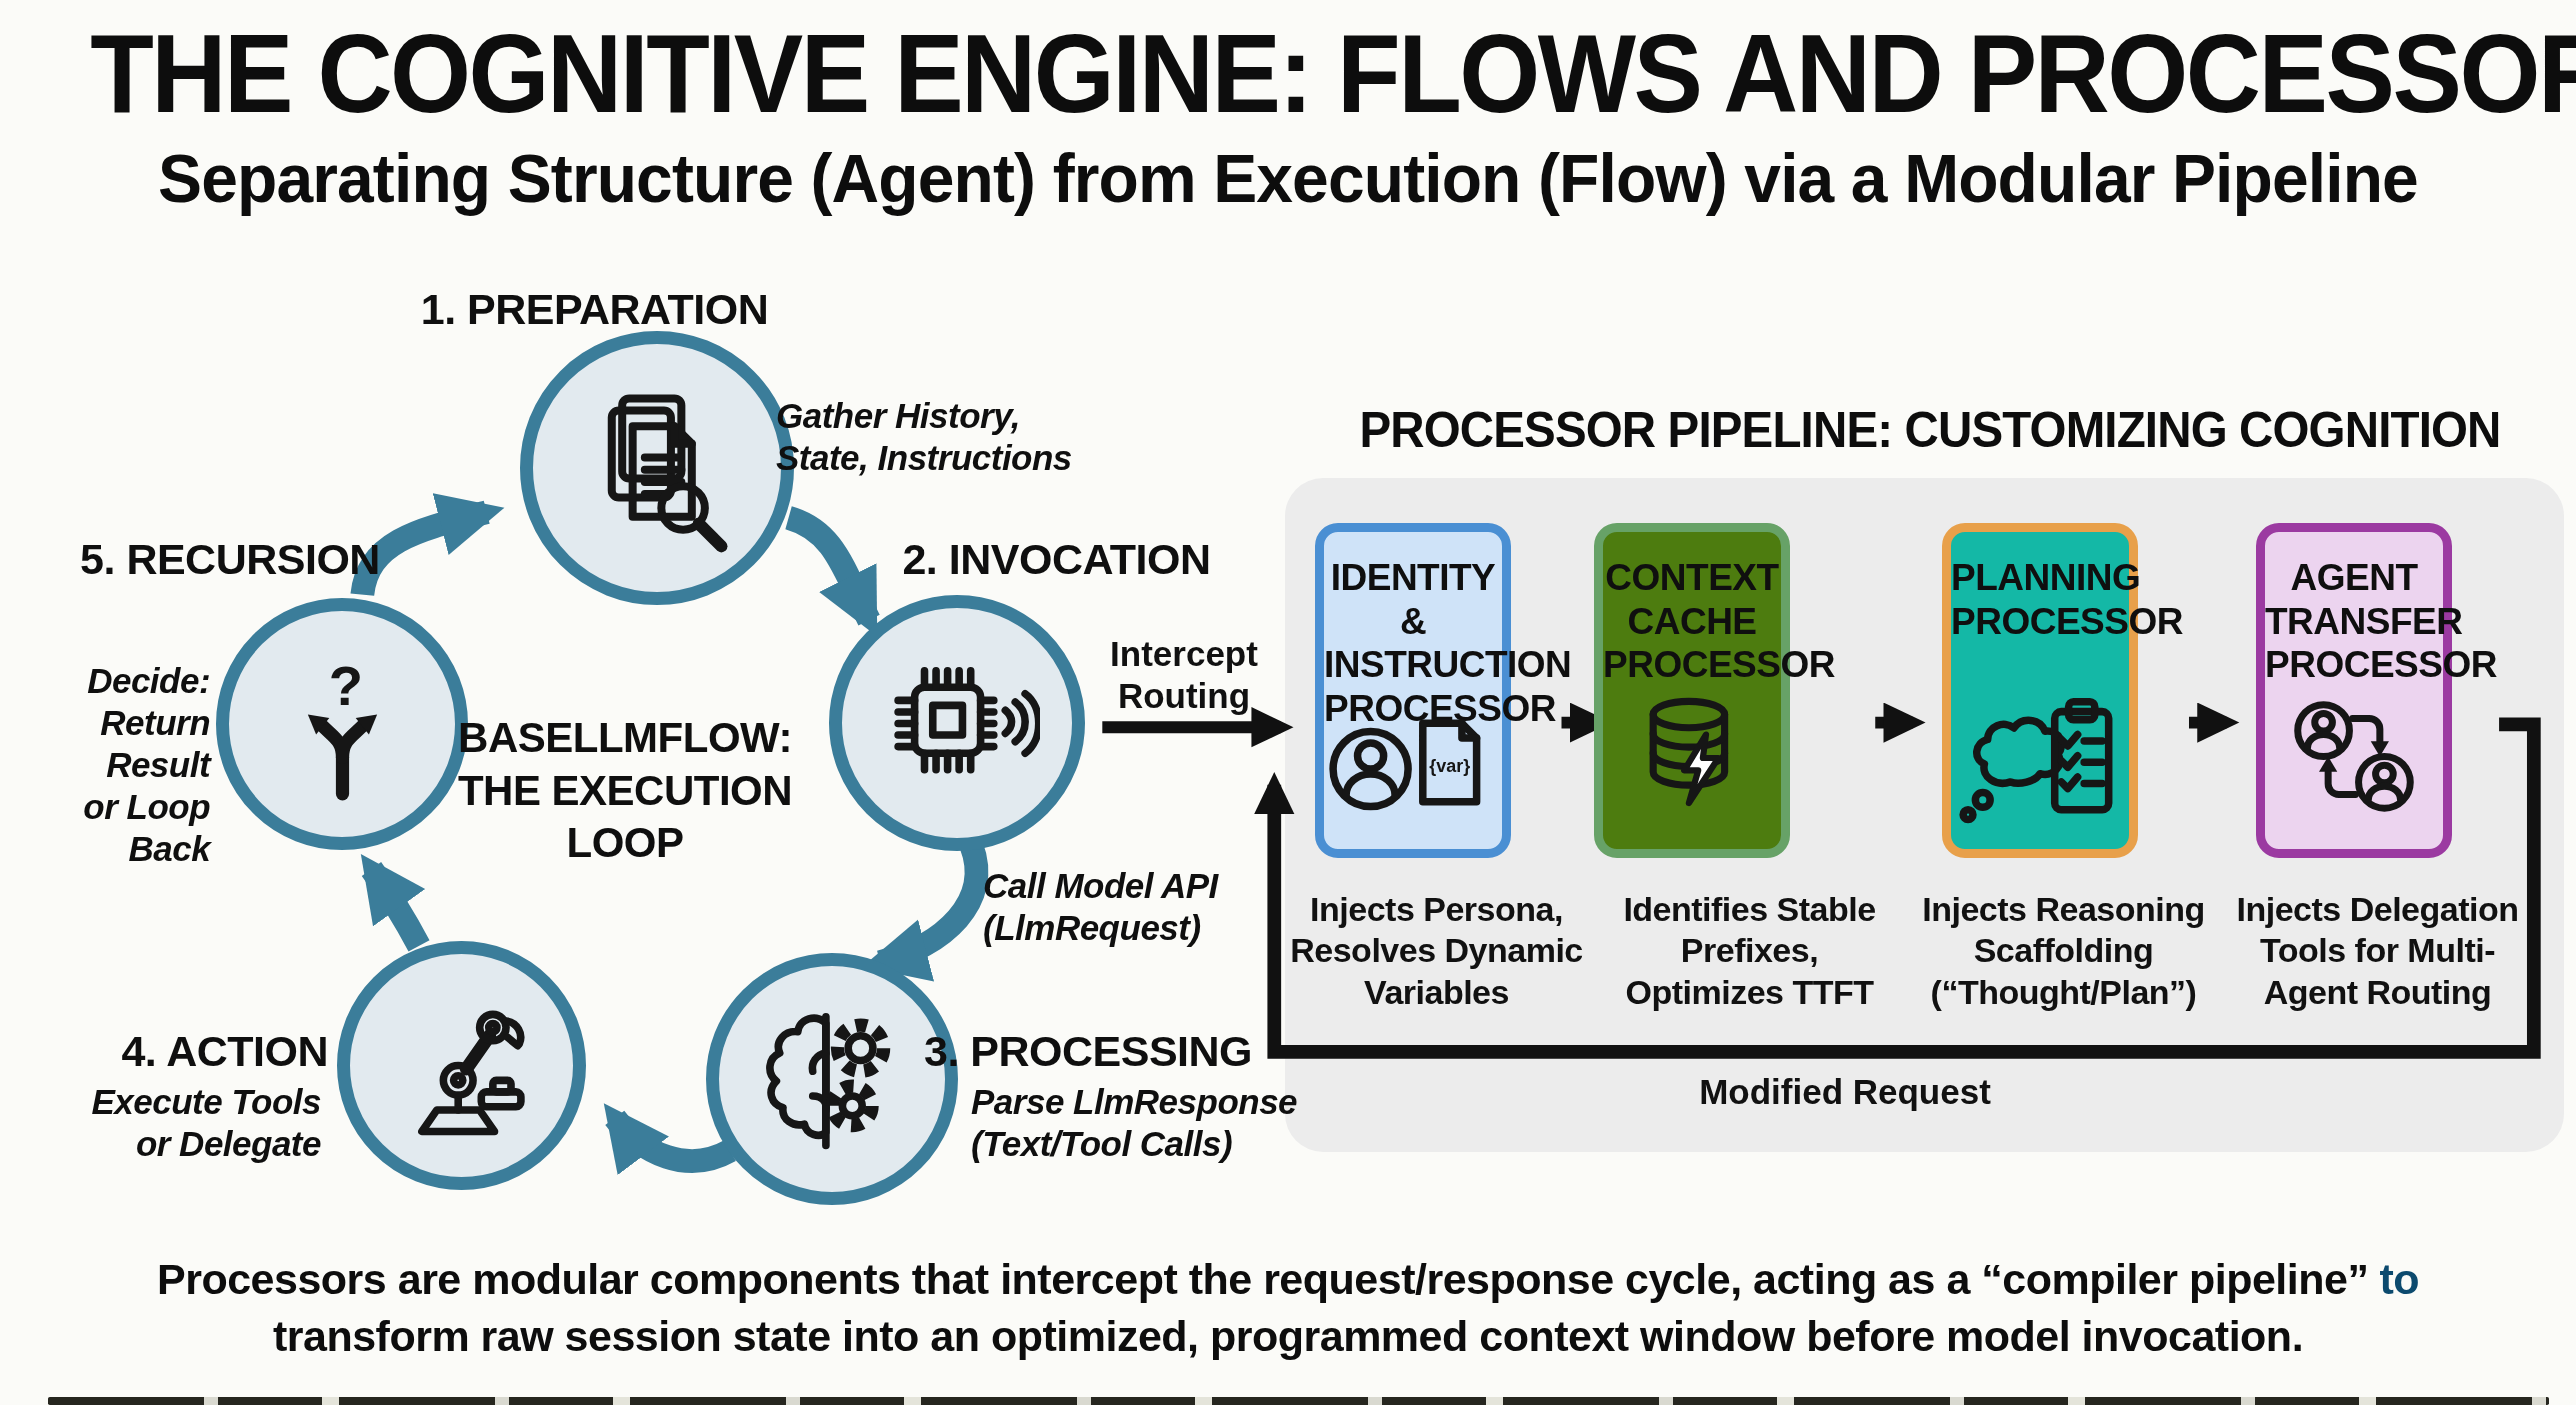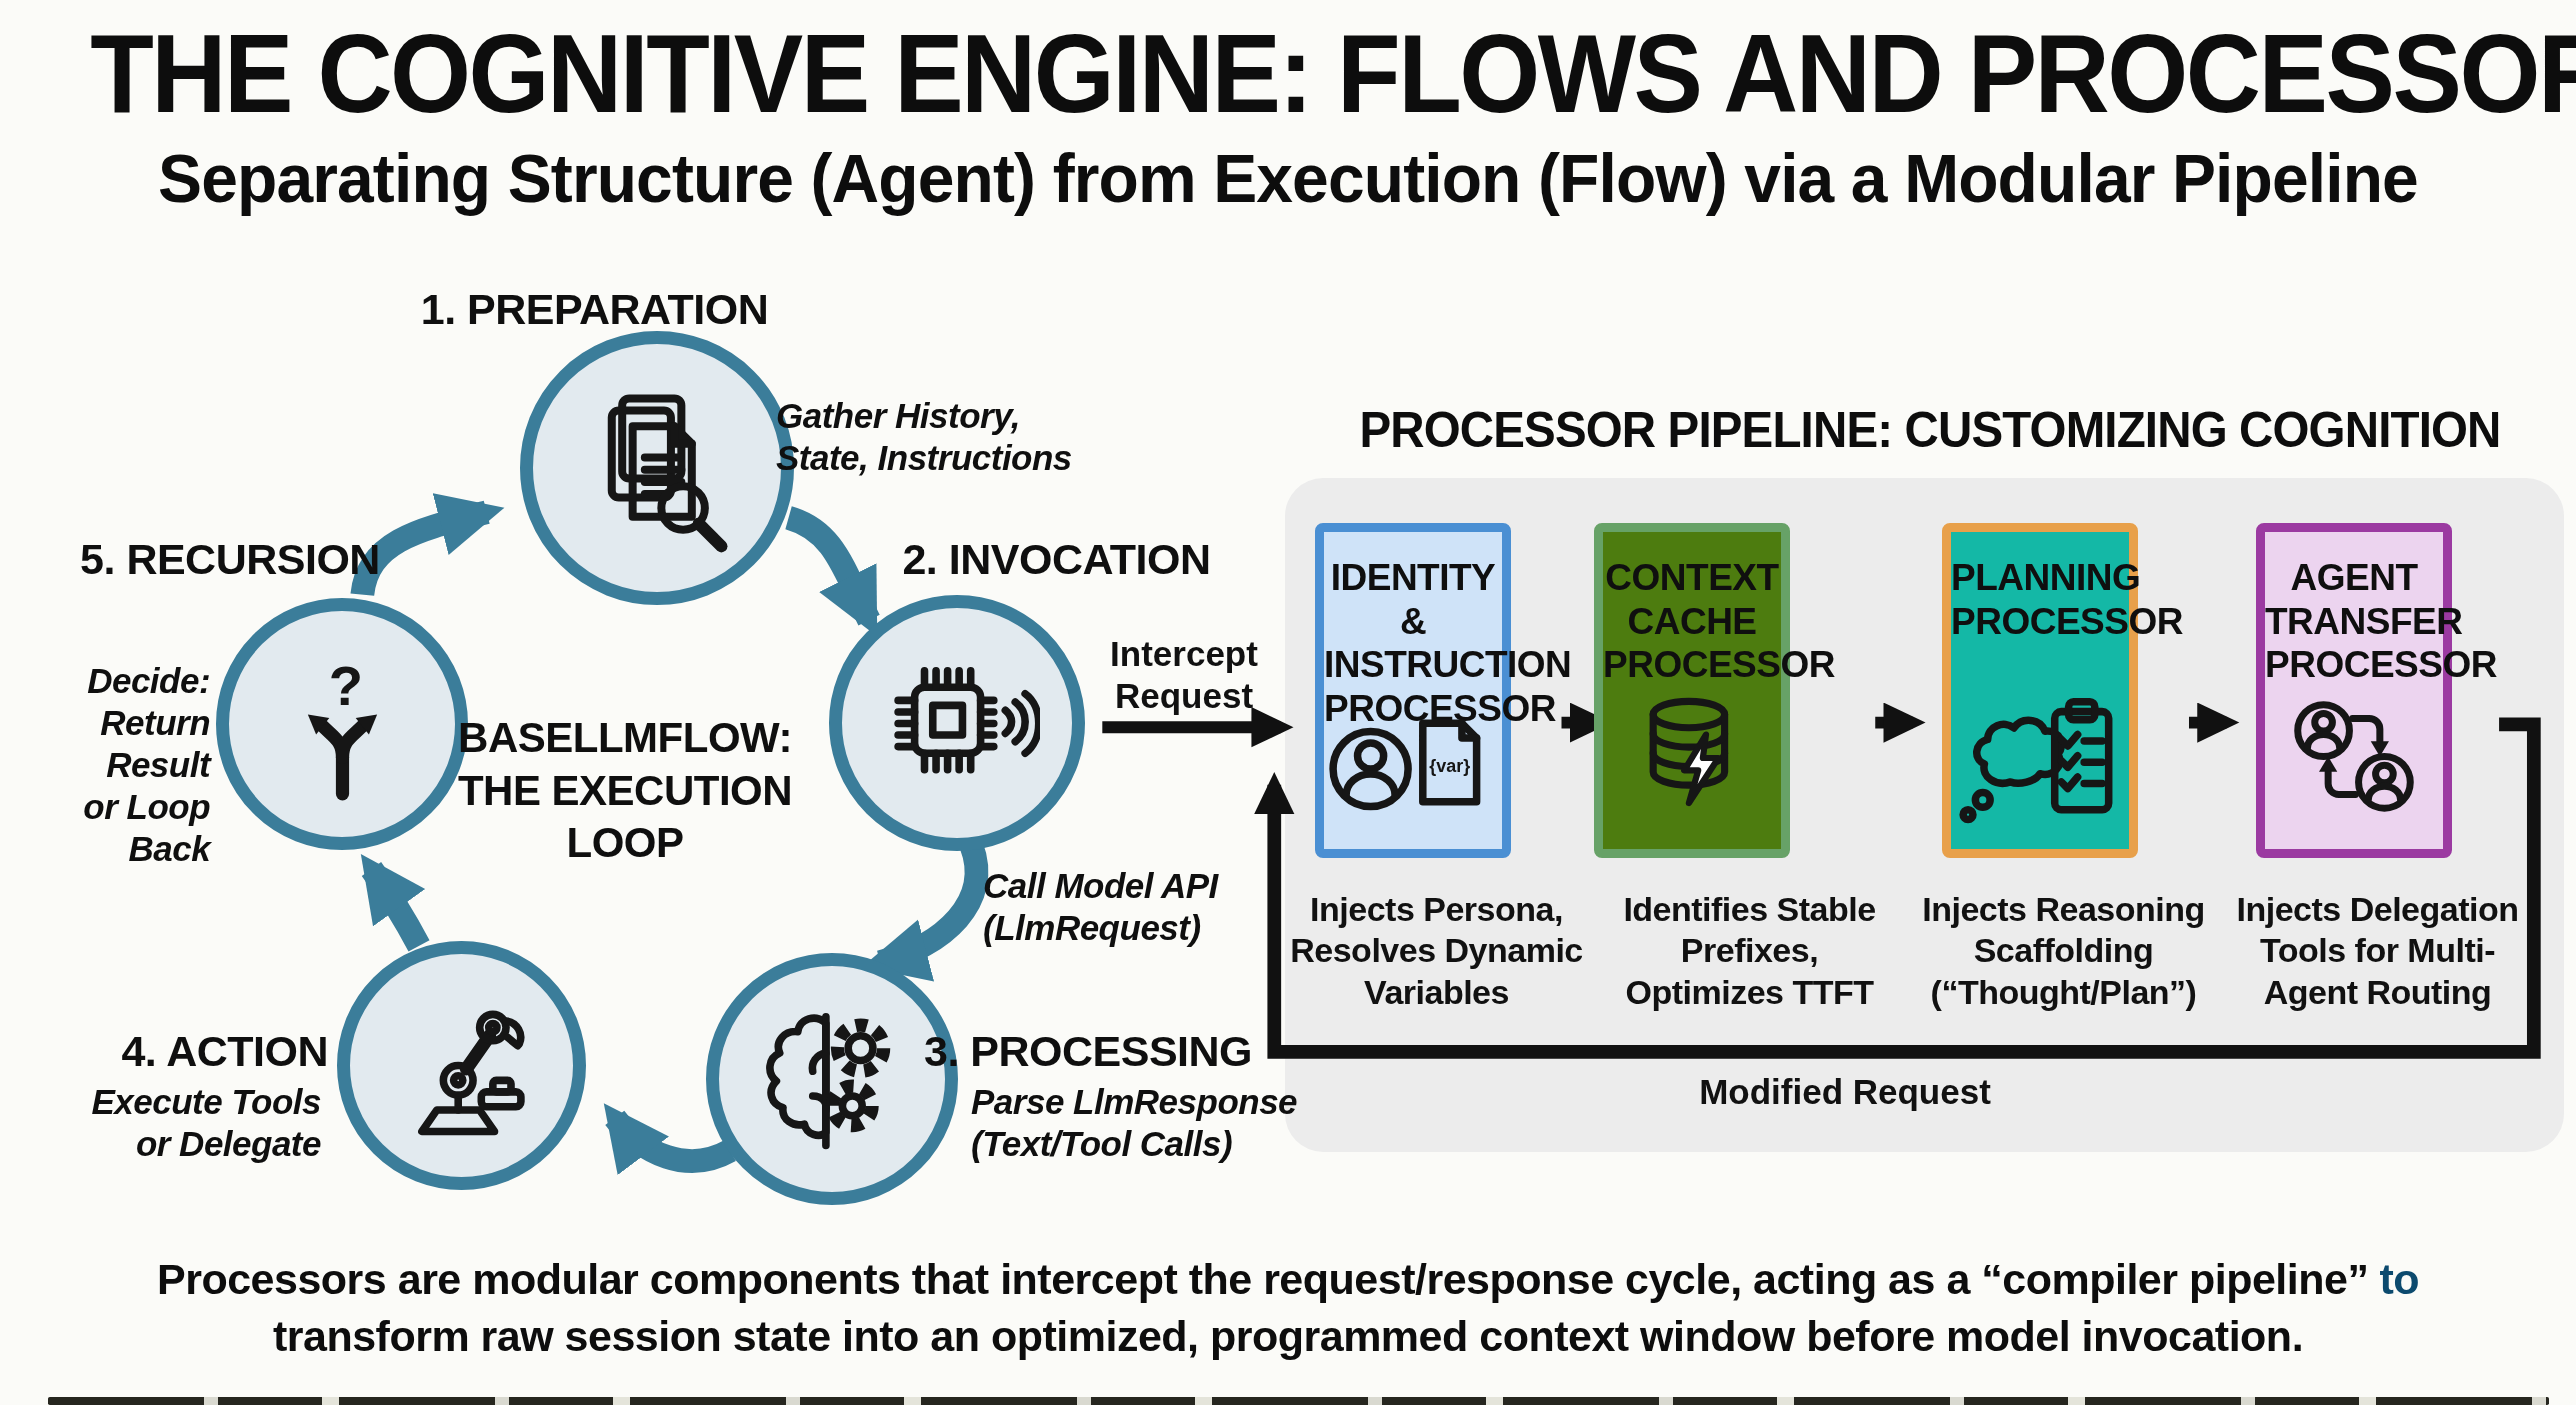--- a/index.html
+++ b/index.html
@@ -34,21 +34,21 @@
   .ic .teeth{stroke-width:8;stroke-dasharray:7 5.5;stroke-linecap:butt;}
   .ic text{fill:#161616;font-family:"Liberation Sans",sans-serif;font-weight:bold;text-anchor:middle;}
   .qmark{font-size:34px;}
   .vtxt{font-size:11px;}
   
   .overlay{position:absolute;left:0;top:0;pointer-events:none;}
   
   .pipe-bg{position:absolute;left:1285px;top:478px;width:1279px;height:674px;background:#ececec;border-radius:38px;}
   .pipe-head{position:absolute;left:1299px;top:401px;width:1262px;text-align:center;font-size:50px;font-weight:bold;
       letter-spacing:-0.9px;transform:scaleX(.95);transform-origin:50% 50%;white-space:nowrap;color:#0d0d0d;}
-  .pbox{position:absolute;top:523px;width:196px;height:335px;border-radius:8px;border:9.1px solid;box-sizing:border-box;}
+  .pbox{position:absolute;top:523px;width:196px;height:335px;border-radius:23px;border:9.1px solid;box-sizing:border-box;}
   .pbox .ptitle{margin-top:24px;text-align:center;font-size:37px;font-weight:bold;line-height:1.18;
       white-space:pre-line;letter-spacing:-0.5px;color:#0f0f0f;}
   .pbox svg{position:absolute;left:50%;transform:translateX(-50%);bottom:18.3px;}
   .pb1{left:1315px;border-color:#4a8fd3;background:#cfe3f8;}
   .pb2{left:1594px;border-color:#67a267;background:#4d7c0f;}
   .pb3{left:1942px;border-color:#e8a04a;background:#14b8a6;}
   .pb4{left:2256px;border-color:#9b3aa1;background:#ecd4ef;}
   .pdesc{position:absolute;top:889px;width:329px;text-align:center;font-size:34px;font-weight:bold;
       white-space:pre-line;line-height:1.22;letter-spacing:-0.5px;}
   .pd1{left:1272px;} .pd2{left:1585px;} .pd3{left:1899px;} .pd4{left:2213px;}
@@ -186,21 +186,21 @@
 Return Result
 or Loop Back</div>
 
   <div class="lbl center-lbl" style="left:456px;top:712px;width:338px;">BASELLMFLOW:
 THE EXECUTION
 LOOP</div>
 
   <div class="pipe-head">PROCESSOR PIPELINE: CUSTOMIZING COGNITION</div>
 
   <div class="intercept">Intercept
-Request</div>
+Routing</div>
 
   <div class="pbox pb1">
     <div class="ptitle">IDENTITY &amp;
 INSTRUCTION
 PROCESSOR</div>
     <svg class="ic" width="170" height="137" viewBox="0 0 104 84">
       <circle cx="26" cy="46" r="23"></circle>
       <circle cx="26" cy="38" r="8"></circle>
       <path d="M11 62 a15 13 0 0 1 30 0"></path>
       <path d="M58 18 h24 l9 9 v39 h-33 z"></path>

